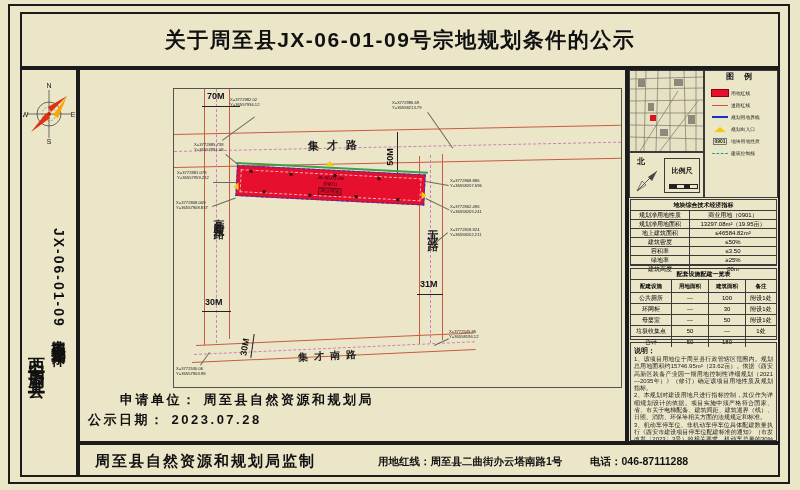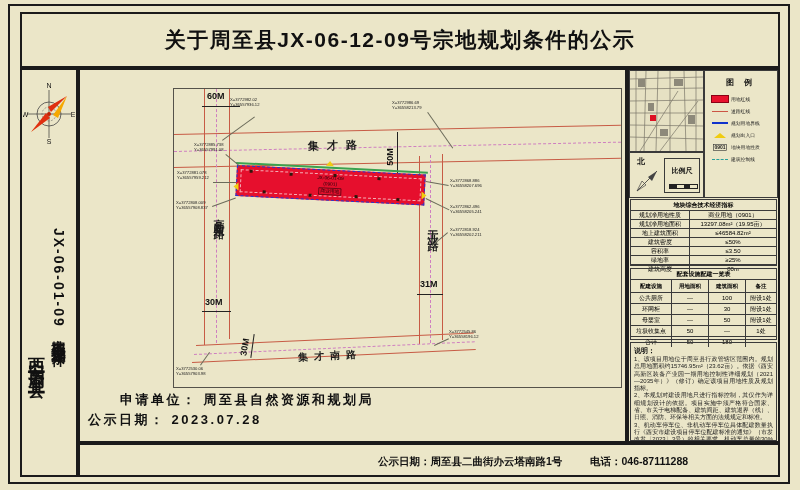--- a/index.html
+++ b/index.html
@@ -44,21 +44,21 @@
   .notes{font-size:6px;line-height:7.3px;color:#1d1d1d;text-align:justify;}
 </style>
 </head>
 <body>
 
 <div id="page">
 
   <div class="box" style="left:8px;top:4px;width:782px;height:480px;"></div>
 
   <div class="box" style="left:20px;top:12px;width:760px;height:56px;display:flex;align-items:center;justify-content:center;">
-    <div style="font-size:21px;font-weight:bold;letter-spacing:1.5px;color:#111;">关于周至县JX-06-12-09号宗地规划条件的公示</div>
+    <div style="font-size:21px;font-weight:bold;letter-spacing:1.5px;color:#111;">关于周至县JX-06-01-09号宗地规划条件的公示</div>
   </div>
 
   <div class="box" style="left:20px;top:68px;width:58px;height:409px;"></div>
   <svg class="abs" style="left:23px;top:82px;" width="52" height="62" viewBox="0 0 52 62">
     <line x1="26" y1="8" x2="26" y2="56" stroke="#333" stroke-width="0.7"></line>
     <line x1="4" y1="32" x2="48" y2="32" stroke="#333" stroke-width="0.7"></line>
     <circle cx="26" cy="32" r="12" fill="none" stroke="#444" stroke-width="0.8"></circle>
     <circle cx="26" cy="32" r="7" fill="none" stroke="#555" stroke-width="0.5" stroke-dasharray="2 1.5"></circle>
     <polygon points="44,14 28,30 25,25" fill="#e03010"></polygon>
     <polygon points="44,14 30,33 35,36" fill="#f6a800"></polygon>
@@ -91,21 +91,21 @@
 
   <div class="line" style="left:196px;top:345px;width:278px;transform:rotate(-2.6deg);"></div>
   <div class="line" style="left:192px;top:362px;width:284px;transform:rotate(-2.6deg);"></div>
   <div class="cl" style="left:194px;top:354px;width:281px;transform:rotate(-2.6deg);"></div>
 
   <div class="roadlab" style="left:308px;top:138px;font-size:11px;letter-spacing:8px;transform:rotate(-1.5deg);">集才路</div>
   <div class="roadlab vtext" style="left:211px;top:210px;font-size:11px;letter-spacing:3px;">高新东路</div>
   <div class="roadlab vtext" style="left:425px;top:222px;font-size:11px;letter-spacing:3px;">工业一路</div>
   <div class="roadlab" style="left:298px;top:349px;font-size:10px;letter-spacing:6px;transform:rotate(-3deg);">集才南路</div>
 
-  <div class="dimlab" style="left:207px;top:91px;">60M</div>
+  <div class="dimlab" style="left:207px;top:91px;">70M</div>
   <div class="dimline" style="left:202px;top:106px;width:38px;"></div>
   <div class="dimlab" style="left:381px;top:152px;transform:rotate(-90deg);">50M</div>
   <div class="vdimline" style="left:397px;top:132px;height:44px;"></div>
   <div class="dimlab" style="left:420px;top:279px;">31M</div>
   <div class="dimline" style="left:417px;top:294px;width:26px;"></div>
   <div class="dimlab" style="left:205px;top:297px;">30M</div>
   <div class="dimline" style="left:202px;top:311px;width:29px;"></div>
   <div class="dimlab" style="left:236px;top:342px;transform:rotate(-80deg);">30M</div>
   <div class="vdimline" style="left:252px;top:334px;height:24px;transform:rotate(8deg);"></div>
 
@@ -230,21 +230,21 @@
       <div style="position:absolute;left:4px;top:25px;width:27px;height:3px;border:1px solid #222;display:flex;">
         <div style="flex:1;background:#222;"></div>
           <div style="flex:1;"></div>
           <div style="flex:1;background:#222;"></div>
           <div style="flex:1;"></div>
       </div>
     </div>
   </div>
 
   <div class="tbox" style="left:704px;top:70px;width:74px;height:128px;">
-    <div style="text-align:center;font-size:8px;font-weight:bold;letter-spacing:4px;margin-top:6px;color:#111;">图  例</div>
+    <div style="text-align:center;font-size:8px;font-weight:bold;letter-spacing:4px;color:#111;">图  例</div>
     <div style="margin-top:5px;">
       <div class="lg-row">
         <div class="lg-sw">
             <div style="width:16px;height:6px;background:#e8112d;border:0.5px solid #8a0015;"></div>
           </div>
         <div class="lg-lab">用地红线</div>
       </div>
       <div class="lg-row">
         <div class="lg-sw">
             <div style="width:16px;height:1px;background:#cc5544;"></div>
@@ -351,17 +351,18 @@
   </div>
 
   <div class="tbox" style="left:630px;top:342px;width:147px;height:99px;padding:3px;overflow:hidden;">
     <div style="font-size:7px;font-weight:bold;color:#111;">说明：</div>
     <div class="notes">1、该项目用地位于周至县行政管辖区范围内。规划总用地面积约15746.95m²（23.62亩）。依据《西安高新区装备产业园一期用地控制性详细规划（2021—2035年）》（修订）确定该项目用地性质及规划指标。</div>
     <div class="notes">2、本规划对建设用地只进行指标控制，其仅作为详细规划设计的依据。项目实施中须严格符合国家、省、市关于电梯配备、建筑间距、建筑退界（线）、日照、消防、环保等相关方面的法规规定和标准。</div>
     <div class="notes">3、机动车停车位、非机动车停车位具体配建数量执行《西安市建设项目停车位配建标准的通知》（市发改发〔2023〕3号）的相关要求，机动车总量的30%作为新能源汽车充电车位。</div>
   </div>
 
   <div class="box" style="left:78px;top:443px;width:702px;height:34px;">
-    <div style="position:absolute;left:298px;top:10px;font-size:10.5px;font-weight:bold;color:#111;">公示日期：周至县二曲街办云塔南路1号</div>
+    <div style="position:absolute;left:15px;top:7px;font-size:15px;font-weight:bold;letter-spacing:2px;color:#111;">周至县自然资源和规划局监制</div>
+    <div style="position:absolute;left:298px;top:10px;font-size:10.5px;font-weight:bold;color:#111;">用地红线：周至县二曲街办云塔南路1号</div>
     <div style="position:absolute;left:510px;top:10px;font-size:10.5px;font-weight:bold;color:#111;">电话：046-87111288</div>
   </div>
 
 </div>
 
 </body></html>

